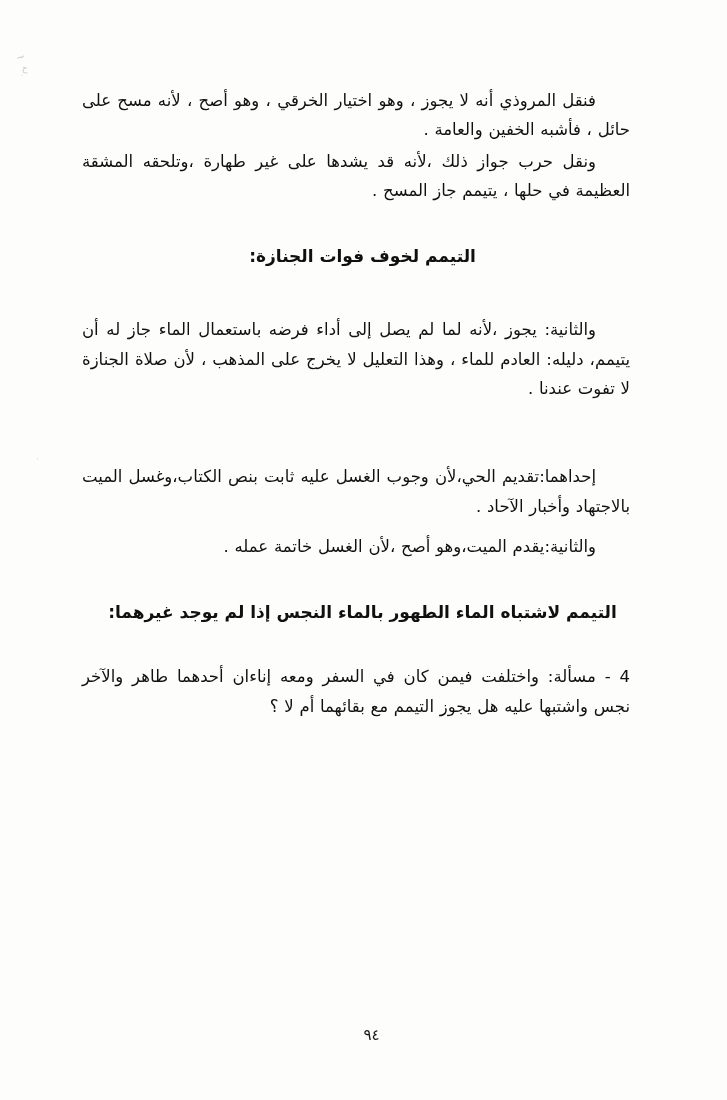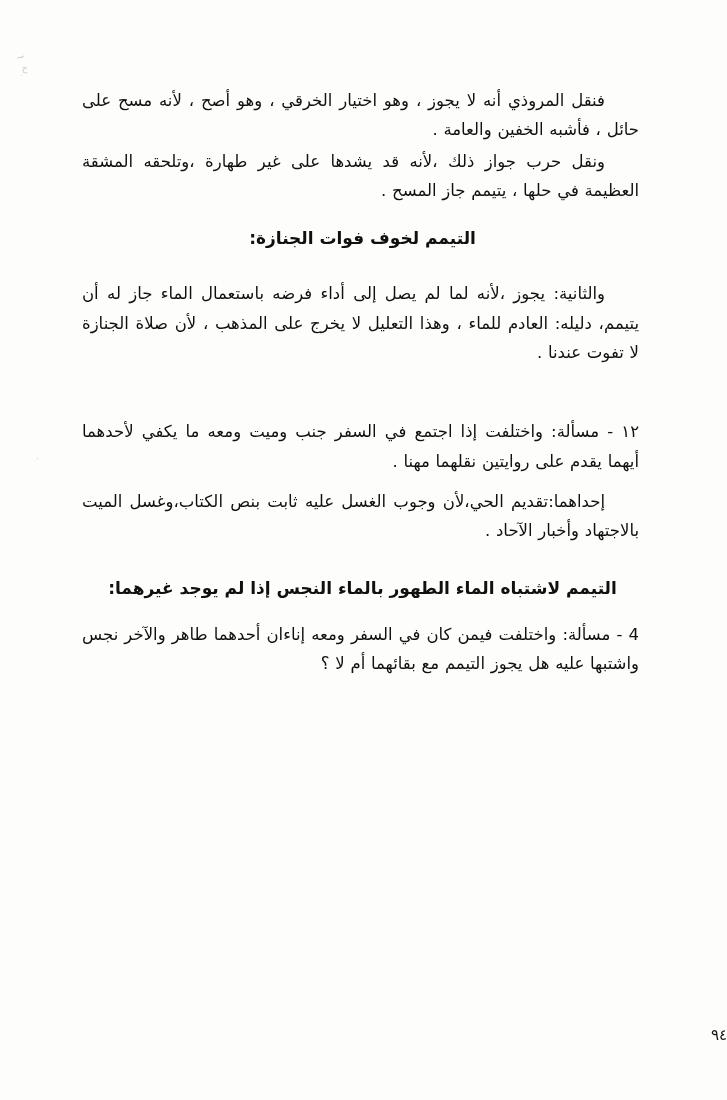--- a/index.html
+++ b/index.html
@@ -33,52 +33,53 @@
   .content {
     position: absolute;
     top: 86px;
     right: 84px;
     left: 82px;
     text-align: justify;
     direction: rtl;
   }
 
   p.para {
-    margin: 0 4px 2px 0;
+    margin: 0 13px 2px 0;
     font-size: 16.5px;
     line-height: 1.78;
     text-align: justify;
     text-justify: inter-word;
     word-spacing: 0.5px;
   }
   p.para.indent-first {
     text-indent: 34px;
   }
 
   h2.heading {
-    margin: 0;
+    margin: 18px;
     font-size: 17px;
     font-weight: bold;
     line-height: 1.7;
     text-align: right;
     direction: rtl;
   }
   h2.heading.centered {
     text-align: center;
   }
 
   .gap-sm { height: 9px; }
   .gap-md { height: 17px; }
   .gap-lg { height: 24px; }
 
   .page-number {
     position: absolute;
     bottom: 56px;
     left: 16px;
     right: 0;
+    text-align: center;
     font-size: 15px;
     color: #151515;
     letter-spacing: 1px;
   }
 </style>
 </head>
 <body>
 
 <div class="page">
 
@@ -102,28 +103,28 @@
 
     <div class="gap-sm"></div>
 
     <p class="para indent-first">والثانية: يجوز ،لأنه لما لم يصل إلى أداء فرضه باستعمال الماء جاز له أن يتيمم، دليله: العادم للماء ، وهذا التعليل لا يخرج على المذهب ، لأن صلاة الجنازة لا تفوت عندنا .</p>
 
     <div class="gap-lg"></div>
 
 
     <div class="gap-lg"></div>
 
-    <p class="para">١٢ - مسألة: واختلفت إذا اجتمع في السفر جنب وميت ومعه ما يكفي لأحدهما أيهما يقدم على روايتين نقلهما مهنا .</p>
 
     <div class="gap-sm"></div>
 
     <p class="para indent-first">إحداهما:تقديم الحي،لأن وجوب الغسل عليه ثابت بنص الكتاب،وغسل الميت بالاجتهاد وأخبار الآحاد .</p>
 
     <div class="gap-sm"></div>
 
+    <p class="para indent-first">والثانية:يقدم الميت،وهو أصح ،لأن الغسل خاتمة عمله .</p>
 
     <div class="gap-md"></div>
 
     <h2 class="heading centered">التيمم لاشتباه الماء الطهور بالماء النجس إذا لم يوجد غيرهما:</h2>
 
     <div class="gap-md"></div>
 
     <p class="para">4 - مسألة: واختلفت فيمن كان في السفر ومعه إناءان أحدهما طاهر والآخر نجس واشتبها عليه هل يجوز التيمم مع بقائهما أم لا ؟</p>
 
     <div class="gap-sm"></div>

